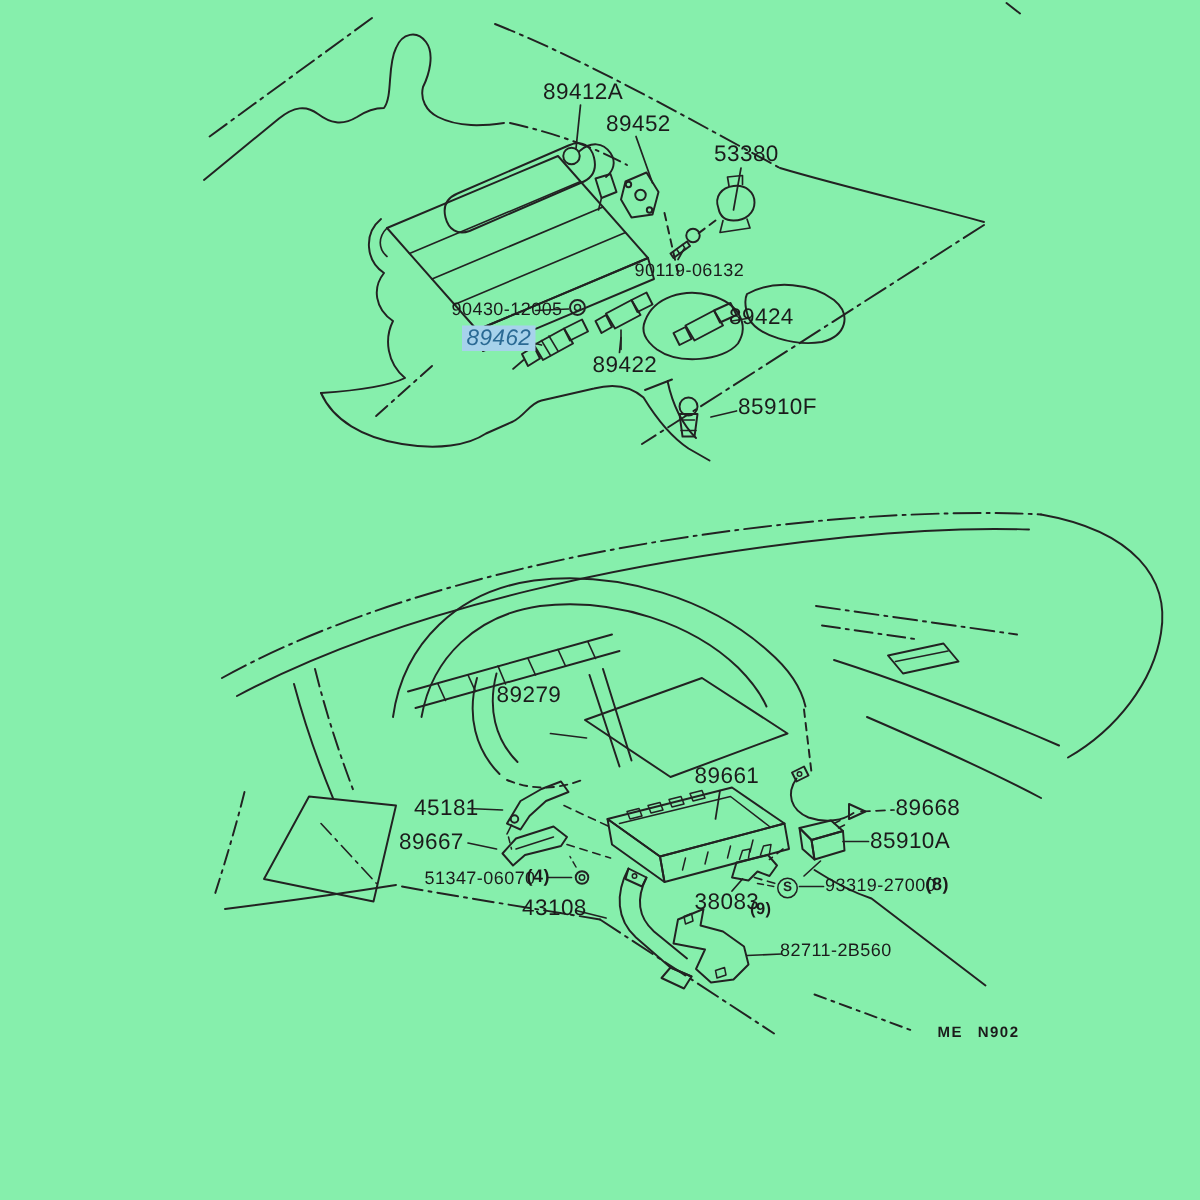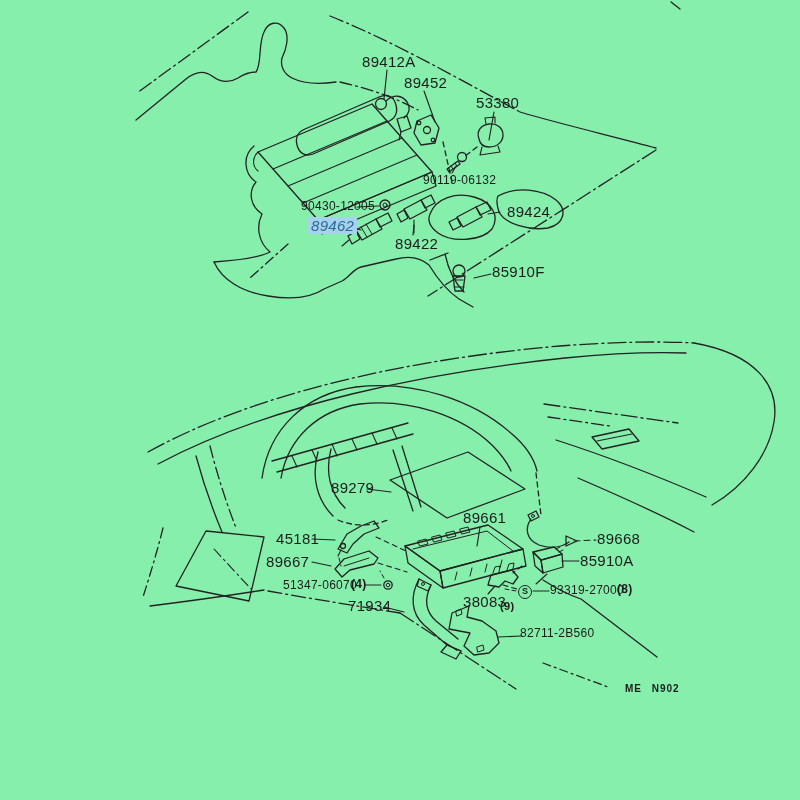--- a/index.html
+++ b/index.html
@@ -221,29 +221,29 @@
   </g>
 </svg>
 
   <div class="lbl" style="left:362px;top:54px">89412A</div>
   <div class="lbl" style="left:404px;top:75px">89452</div>
   <div class="lbl" style="left:476px;top:95px">53380</div>
   <div class="lbl sm" style="left:423px;top:174px">90119-06132</div>
   <div class="lbl sm" style="left:301px;top:200px">90430-12005</div>
   <div class="lbl hl" style="left:308px;top:217px">89462</div>
   <div class="lbl" style="left:395px;top:236px">89422</div>
-  <div class="lbl" style="left:507px;top:204px">89424</div>
+  <div class="lbl" style="left:486px;top:204px">89424</div>
   <div class="lbl" style="left:492px;top:264px">85910F</div>
-  <div class="lbl" style="left:331px;top:480px">89279</div>
+  <div class="lbl" style="left:331px;top:456px">89279</div>
   <div class="lbl" style="left:463px;top:510px">89661</div>
   <div class="lbl" style="left:276px;top:531px">45181</div>
   <div class="lbl" style="left:266px;top:554px">89667</div>
   <div class="lbl sm" style="left:283px;top:579px">51347-06070</div>
   <div class="lbl qty" style="left:351px;top:578px">(4)</div>
-  <div class="lbl" style="left:348px;top:598px">71934</div>
+  <div class="lbl" style="left:348px;top:598px">43108</div>
   <div class="lbl" style="left:463px;top:594px">38083</div>
   <div class="lbl qty9" style="left:500px;top:601px">(9)</div>
   <div class="lbl" style="left:597px;top:531px">89668</div>
   <div class="lbl" style="left:580px;top:553px">85910A</div>
   <div class="lbl sm" style="left:550px;top:584px">93319-27000</div>
   <div class="lbl qty" style="left:617px;top:583px">(8)</div>
   <div class="lbl sm" style="left:520px;top:627px">82711-2B560</div>
 
   <div class="circled-s">S</div>
   <div class="code" style="position:absolute;left:625px;top:683px">ME N902</div>

